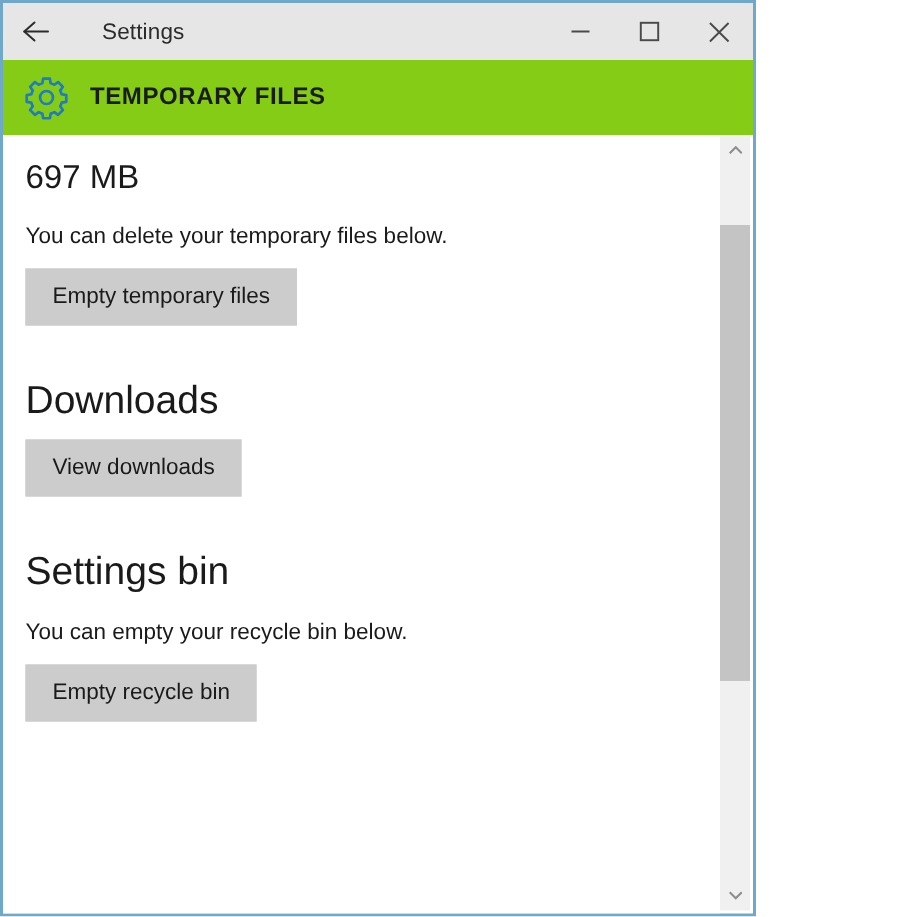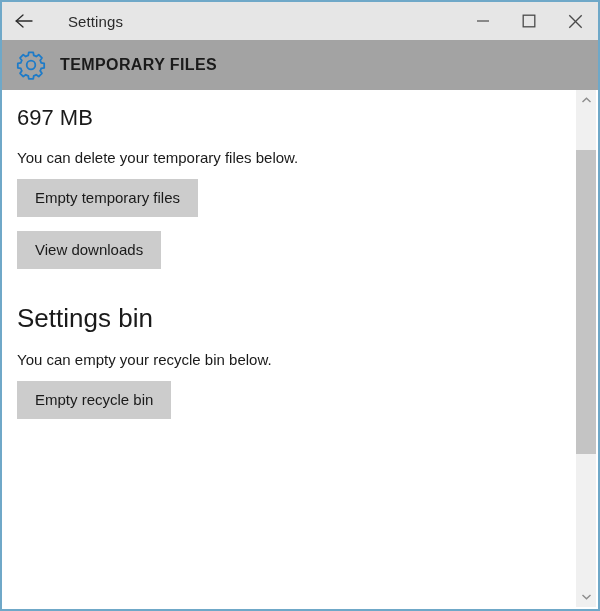--- a/index.html
+++ b/index.html
@@ -7,21 +7,21 @@
     padding: 0;
     background: #ffffff;
   }
   body {
     font-family: "Liberation Sans", sans-serif;
     -webkit-font-smoothing: antialiased;
   }
 
   .window {
     position: relative;
-    width: 600px;
+    width: 504px;
     height: 611px;
     box-sizing: border-box;
     border: 2px solid #6fa8c8;
     background: #ffffff;
     overflow: hidden;
   }
 
   
   .titlebar {
     position: absolute;
@@ -64,21 +64,21 @@
     cursor: default;
   }
   .win-btn svg { display: block; }
 
   
   .page-header {
     position: absolute;
     left: 0; top: 38px;
     width: 100%;
     height: 50px;
-    background: #a3a3a3;
+    background: #84cc16;
     display: flex;
     align-items: center;
   }
   .gear-wrap {
     width: 58px;
     display: flex;
     align-items: center;
     justify-content: center;
   }
   .gear-wrap svg { display: block; }
@@ -230,20 +230,21 @@
   <div class="content">
     <div class="content-inner">
 
       <div class="section">
         <div class="value-line">697 MB</div>
         <div class="desc-line">You can delete your temporary files below.</div>
         <button class="action-btn">Empty temporary files</button>
       </div>
 
       <div class="section">
+        <div class="section-heading">Downloads</div>
         <button class="action-btn">View downloads</button>
       </div>
 
       <div class="section">
         <div class="section-heading">Settings bin</div>
         <div class="desc-line">You can empty your recycle bin below.</div>
         <button class="action-btn">Empty recycle bin</button>
       </div>
 
     </div>

